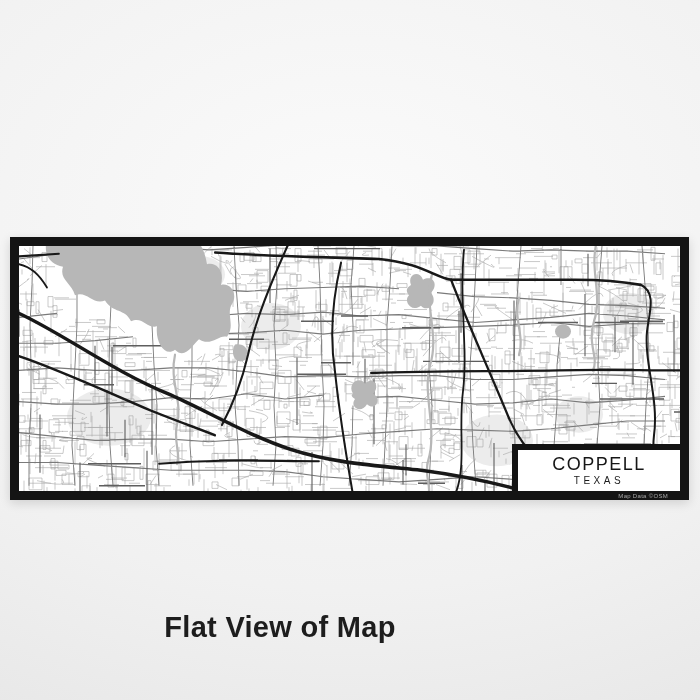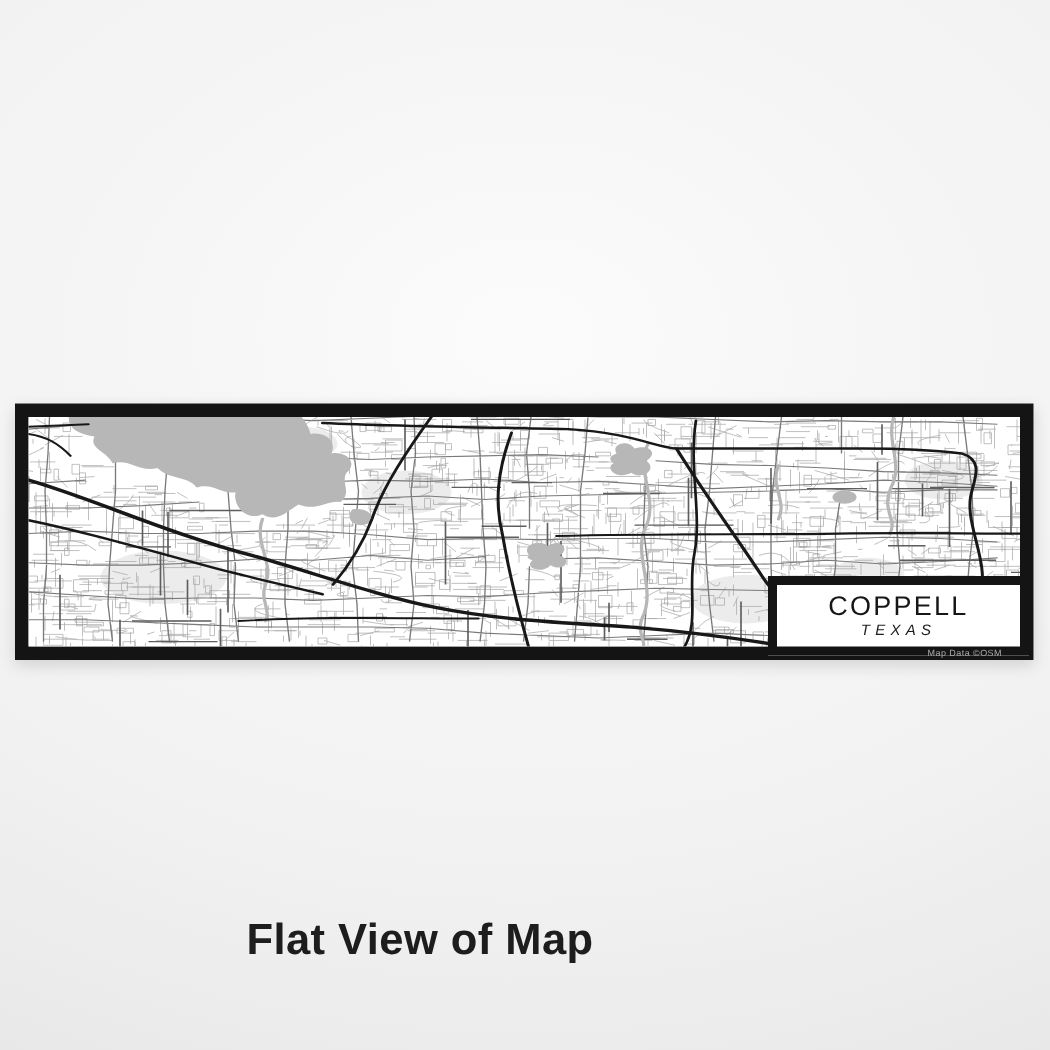--- a/index.html
+++ b/index.html
@@ -6,37 +6,36 @@
   body{
     width:700px;height:700px;
     font-family:"Liberation Sans",sans-serif;
     overflow:hidden;
   }
   .stage{
     position:relative;width:700px;height:700px;
     background:radial-gradient(130% 95% at 50% 32%, #fbfbfb 0%, #f1f1f1 55%, #e2e2e2 100%);
   }
   .map-frame{
-    position:absolute;left:10px;top:237px;width:679px;height:171px;
+    position:absolute;left:10px;top:237px;width:679px;height:263px;
     box-sizing:border-box;border:9px solid #141414;background:#ffffff;
     box-shadow:0 3px 10px rgba(0,0,0,.14);
-    margin-top:32px;
   }
   .map-frame svg{display:block;width:100%;height:100%;}
   .title-card{
     position:absolute;right:-6px;bottom:-6px;width:162px;height:41px;
     box-sizing:content-box;border:6px solid #141414;background:#ffffff;
     display:flex;flex-direction:column;align-items:center;justify-content:center;
     z-index:2;
   }
   .title-card .city{
     font-size:18px;letter-spacing:1.5px;color:#161616;font-weight:400;line-height:1.05;
   }
   .title-card .state{
-    font-size:10px;letter-spacing:3.5px;color:#1c1c1c;font-weight:400;margin-top:2px;font-style:italic;
+    font-size:10px;letter-spacing:3.5px;color:#1c1c1c;font-weight:400;margin-top:2px;
   }
   .attribution{
     position:absolute;right:12px;bottom:-8px;z-index:3;
     font-size:6px;color:#a9a9a9;letter-spacing:.3px;line-height:1;
   }
   .caption{
     position:absolute;left:0;top:611px;width:560px;text-align:center;
     font-size:29px;font-weight:700;color:#1d1d1d;letter-spacing:.3px;
   }
 </style>

